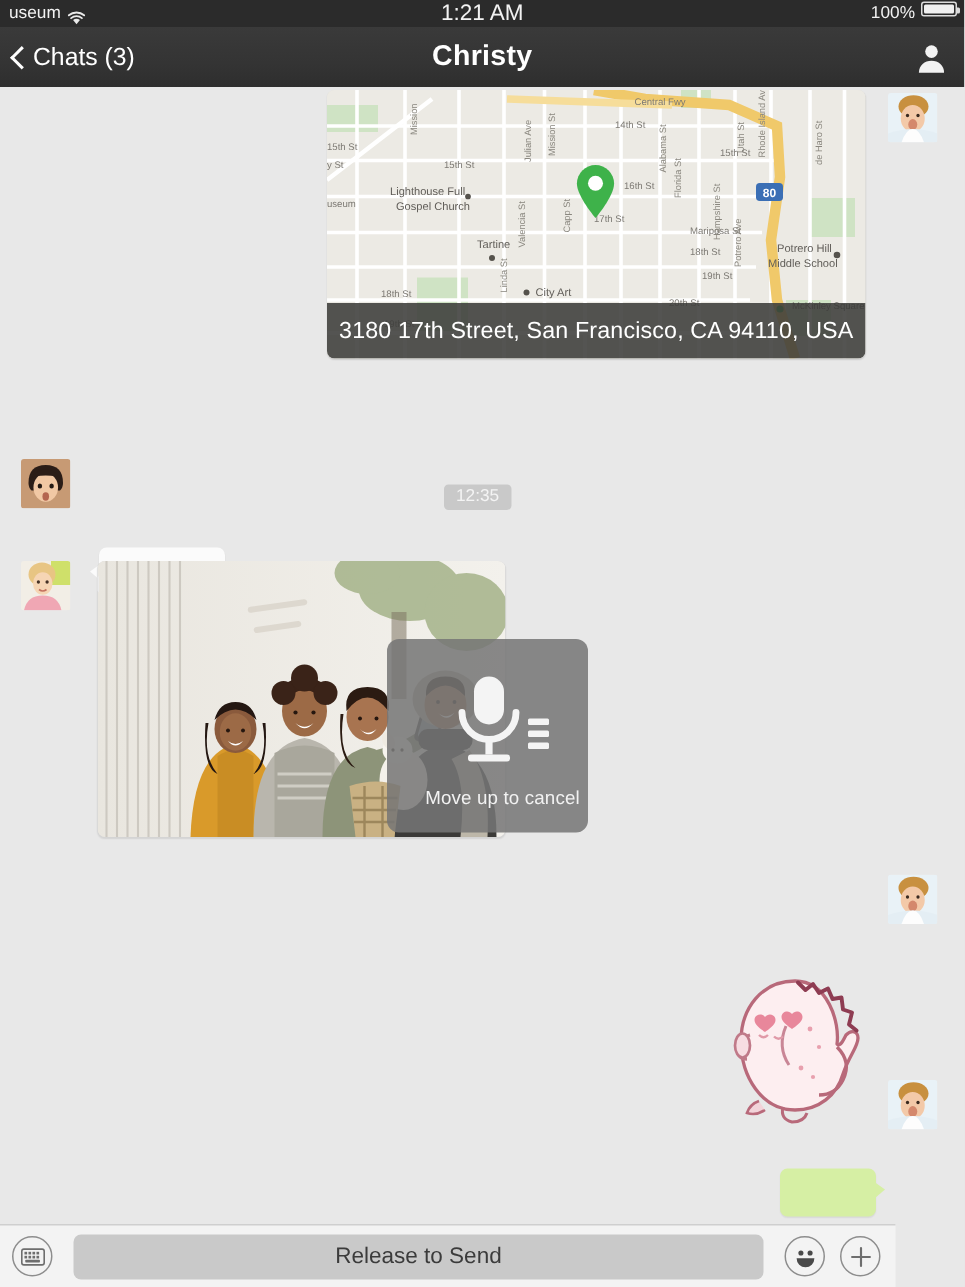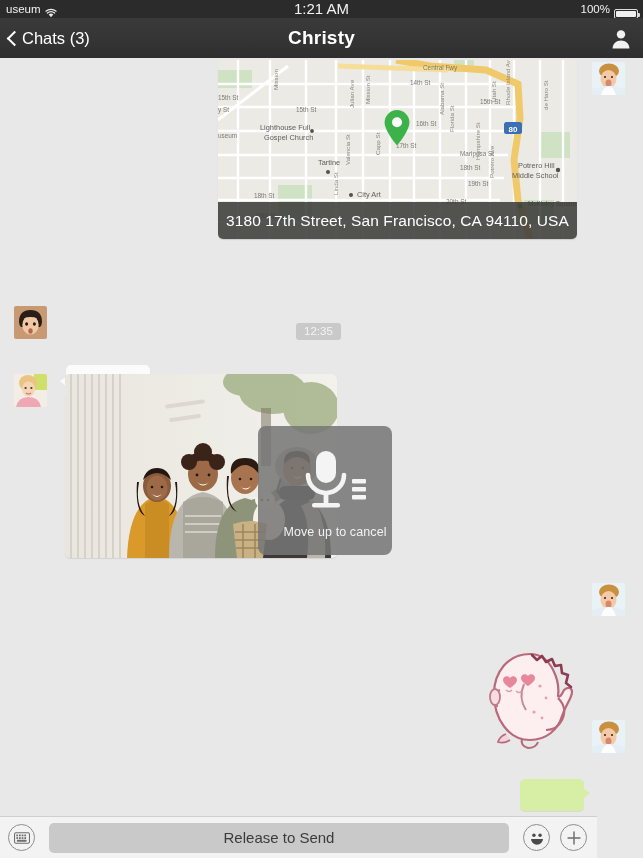--- a/index.html
+++ b/index.html
@@ -12,21 +12,21 @@
   #app { position:relative; width:643px; height:858px; overflow:hidden; background:#e8e8e8; }
 
   
   .statusbar {
     position:absolute; top:0; left:0; width:643px; height:18px;
     background:#2b2b2b;
     color:#f2f2f2; font-size:11.5px; line-height:18px;
   }
   .statusbar .sb-left { position:absolute; left:6px; top:0; display:flex; align-items:center; gap:4px; }
   .statusbar .sb-center { position:absolute; left:0; width:100%; text-align:center; font-size:15px; }
-  .statusbar .sb-right { position:absolute; right:5px; top:0; display:flex; align-items:flex-end; gap:4px; }
+  .statusbar .sb-right { position:absolute; right:5px; top:0; display:flex; align-items:flex-start; gap:4px; }
   .wifi-ico { display:inline-block; width:12px; height:10px; position:relative; top:1px; }
   .batt { display:inline-block; width:24px; height:10px; border:1px solid #dcdcdc; border-radius:2px; position:relative; top:1px; }
   .batt:after { content:""; position:absolute; right:-3px; top:3px; width:2px; height:4px; background:#dcdcdc; border-radius:0 1px 1px 0; }
   .batt i { display:block; position:absolute; left:1px; top:1px; bottom:1px; width:20px; background:#f0f0f0; border-radius:1px; }
 
   
   .navbar {
     position:absolute; top:18px; left:0; width:643px; height:40px;
     background:linear-gradient(180deg,#3a3a3a 0%,#343434 60%,#2e2e2e 100%);
     color:#ffffff;

